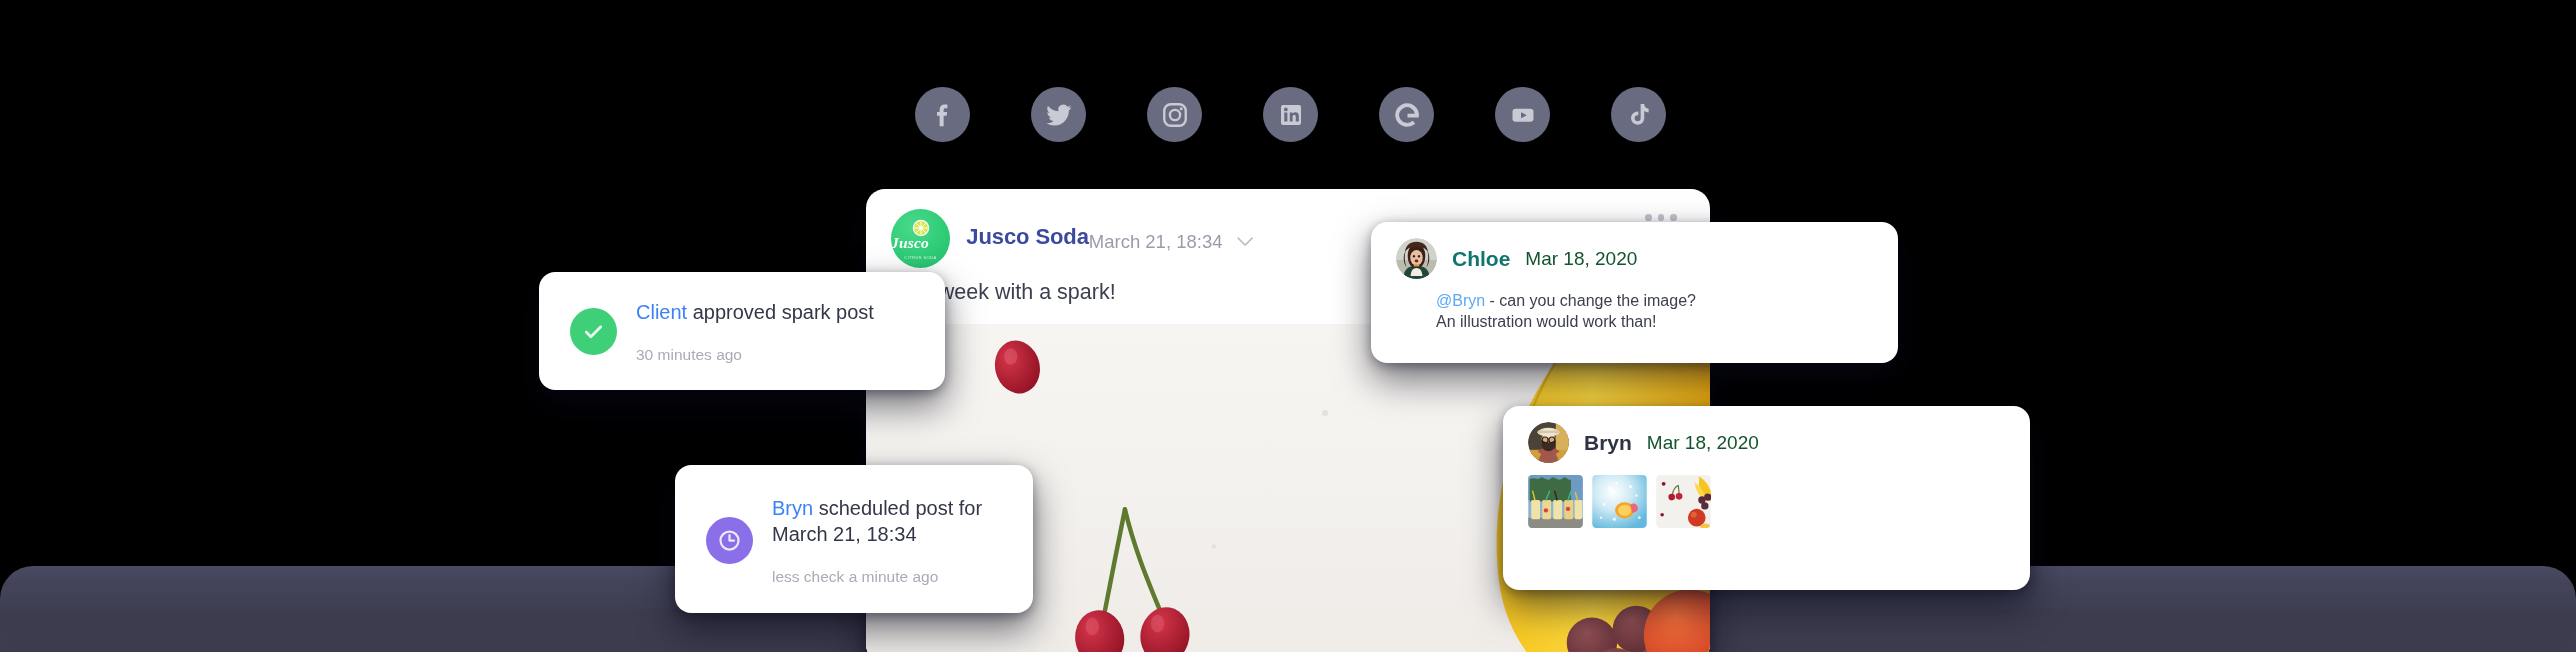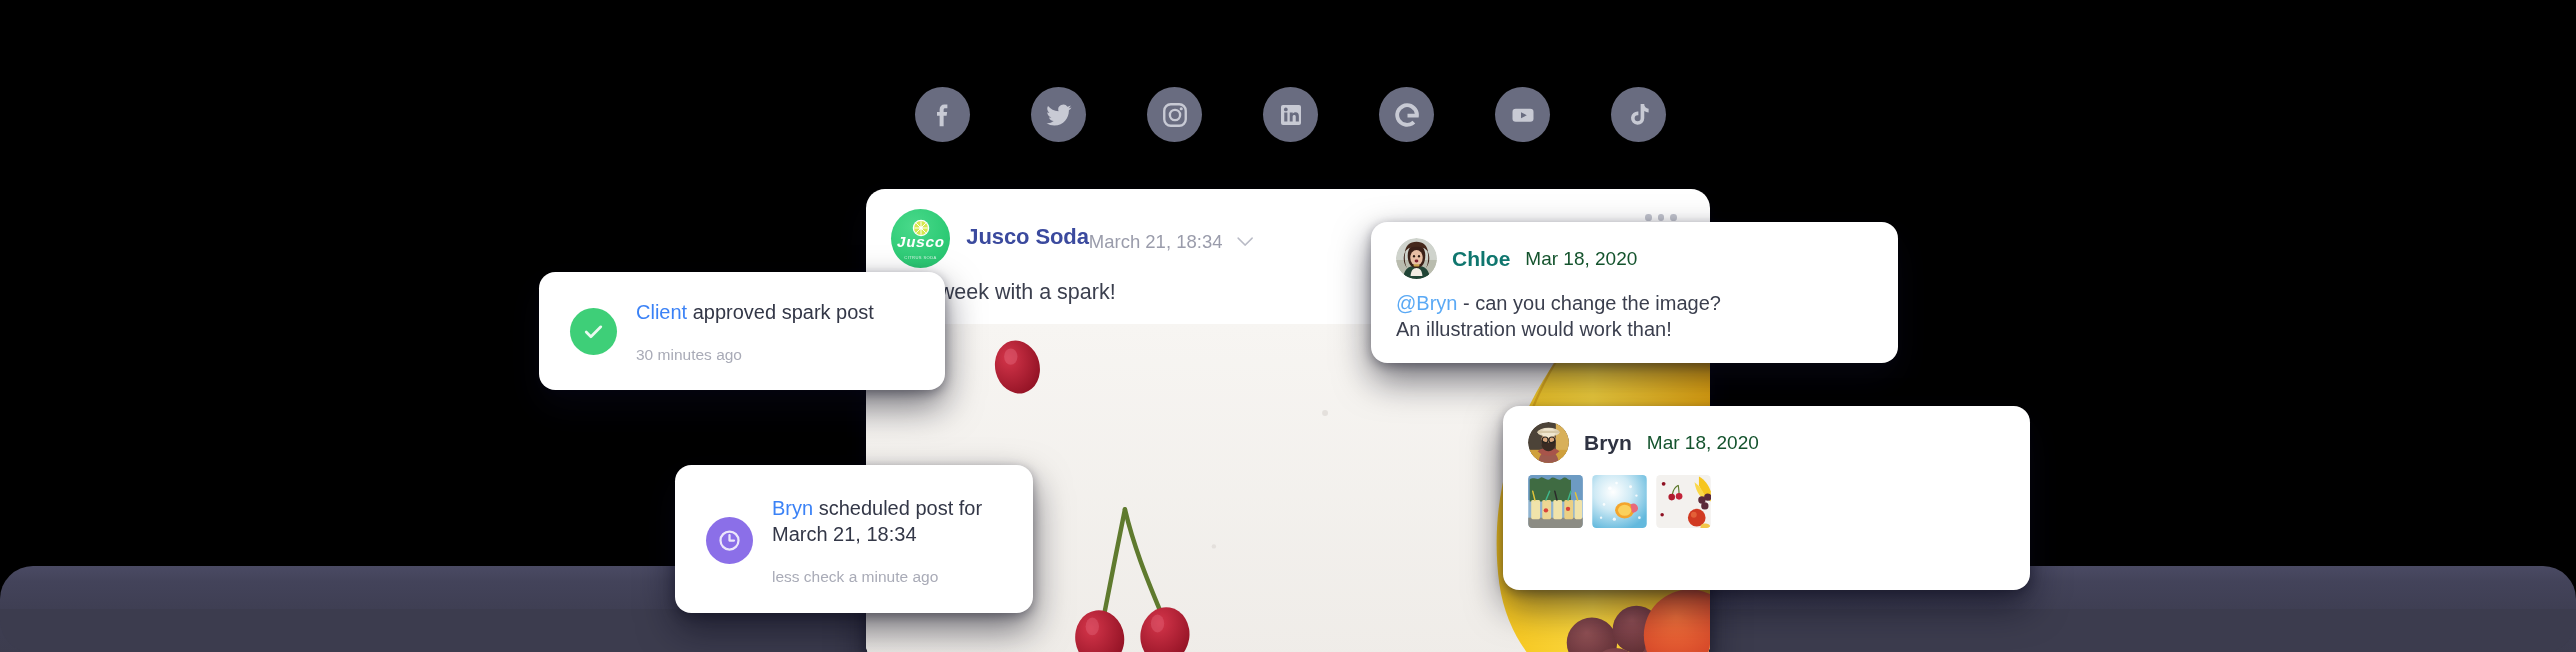--- a/index.html
+++ b/index.html
@@ -27,23 +27,23 @@
     box-shadow:0 16.3px 36px rgba(10,10,25,.55), 0 3px 10.4px rgba(10,10,25,.35);
     overflow:hidden;}
 
   
   #post-card{left:866px;top:189px;width:844px;height:474px;border-radius:19px;z-index:2;}
   .post-head{display:flex;align-items:center;padding:19px 0 0 25px;height:80px;box-sizing:border-box;}
   .brand-logo{width:59px;height:59px;border-radius:50%;flex:0 0 59px;
     background:radial-gradient(circle at 38% 30%,#49d98a 0%,#2ecb76 60%,#24bd6b 100%);
     position:relative;display:flex;align-items:center;justify-content:center;}
   .brand-logo .citrus{position:absolute;top:9.6px;left:50%;transform:translateX(-50%);}
-  .brand-logo .bl-name{position:absolute;top:25px;left:0;right:0;text-align:center;
+  .brand-logo .bl-name{position:absolute;top:25px;left:0;right:0;text-align:left;
     color:#fff;font-weight:bold;font-style:italic;font-size:15.5px;letter-spacing:0.2px;
-    font-family:Liberation Mono, monospace;}
+    font-family:Liberation Serif, serif;}
   .brand-logo .bl-sub{position:absolute;bottom:8.1px;left:0;right:0;text-align:center;
     color:#d9f5e6;font-size:4.1px;letter-spacing:0.4px;}
   .post-meta{margin-left:16.3px;display:flex;flex-direction:row;justify-content:center;}
   .post-brand{color:#3b4a9e;font-size:22px;font-weight:bold;letter-spacing:-0.1px;line-height:1.1;}
   .post-when-row{display:flex;align-items:center;gap:15px;margin-top:6px;}
   .post-when{color:#9a9cab;font-size:18.5px;}
   .chev{width:16.3px;height:9.6px;}
   .post-dots{position:absolute;right:33px;top:25px;display:flex;gap:6px;}
   .post-dots i{width:6.7px;height:6.7px;border-radius:50%;background:#c2c4ce;display:block;}
   .post-text{padding:10.4px 25px 0 25px;color:#3b3f4e;font-size:21.5px;line-height:1.25;}
@@ -65,21 +65,21 @@
 
   
   #comment-chloe{left:1371px;top:222px;width:527px;height:141px;z-index:6;}
   #comment-bryn{left:1503px;top:406px;width:527px;height:184px;z-index:6;}
   .cm-inner{padding:16.3px 22px 0 25px;}
   .cm-head{display:flex;align-items:center;gap:15px;}
   .cm-avatar{width:41px;height:41px;border-radius:50%;flex:0 0 41px;overflow:hidden;position:relative;}
   .cm-name{font-size:21px;color:#2f3342;font-weight:bold;}
   #comment-chloe .cm-name{font-weight:bold;color:#0f766e;}
   .cm-date{font-size:19px;color:#14532d;}
-  .cm-text{margin-top:10.4px;font-size:20px;line-height:1.32;color:#3b3f4e;}
+  .cm-text{margin-top:10.4px;font-size:16px;line-height:1.32;color:#3b3f4e;margin-left:40px;}
   .cm-text .mention{color:#5aa9f5;}
   .cm-thumbs{display:flex;gap:9px;margin-top:12px;}
   .cm-thumb{width:55px;height:53px;border-radius:4.4px;overflow:hidden;position:relative;}
 
   svg.inline{display:block;}
 </style>
 </head>
 <body>
 
 <div id="stage">

